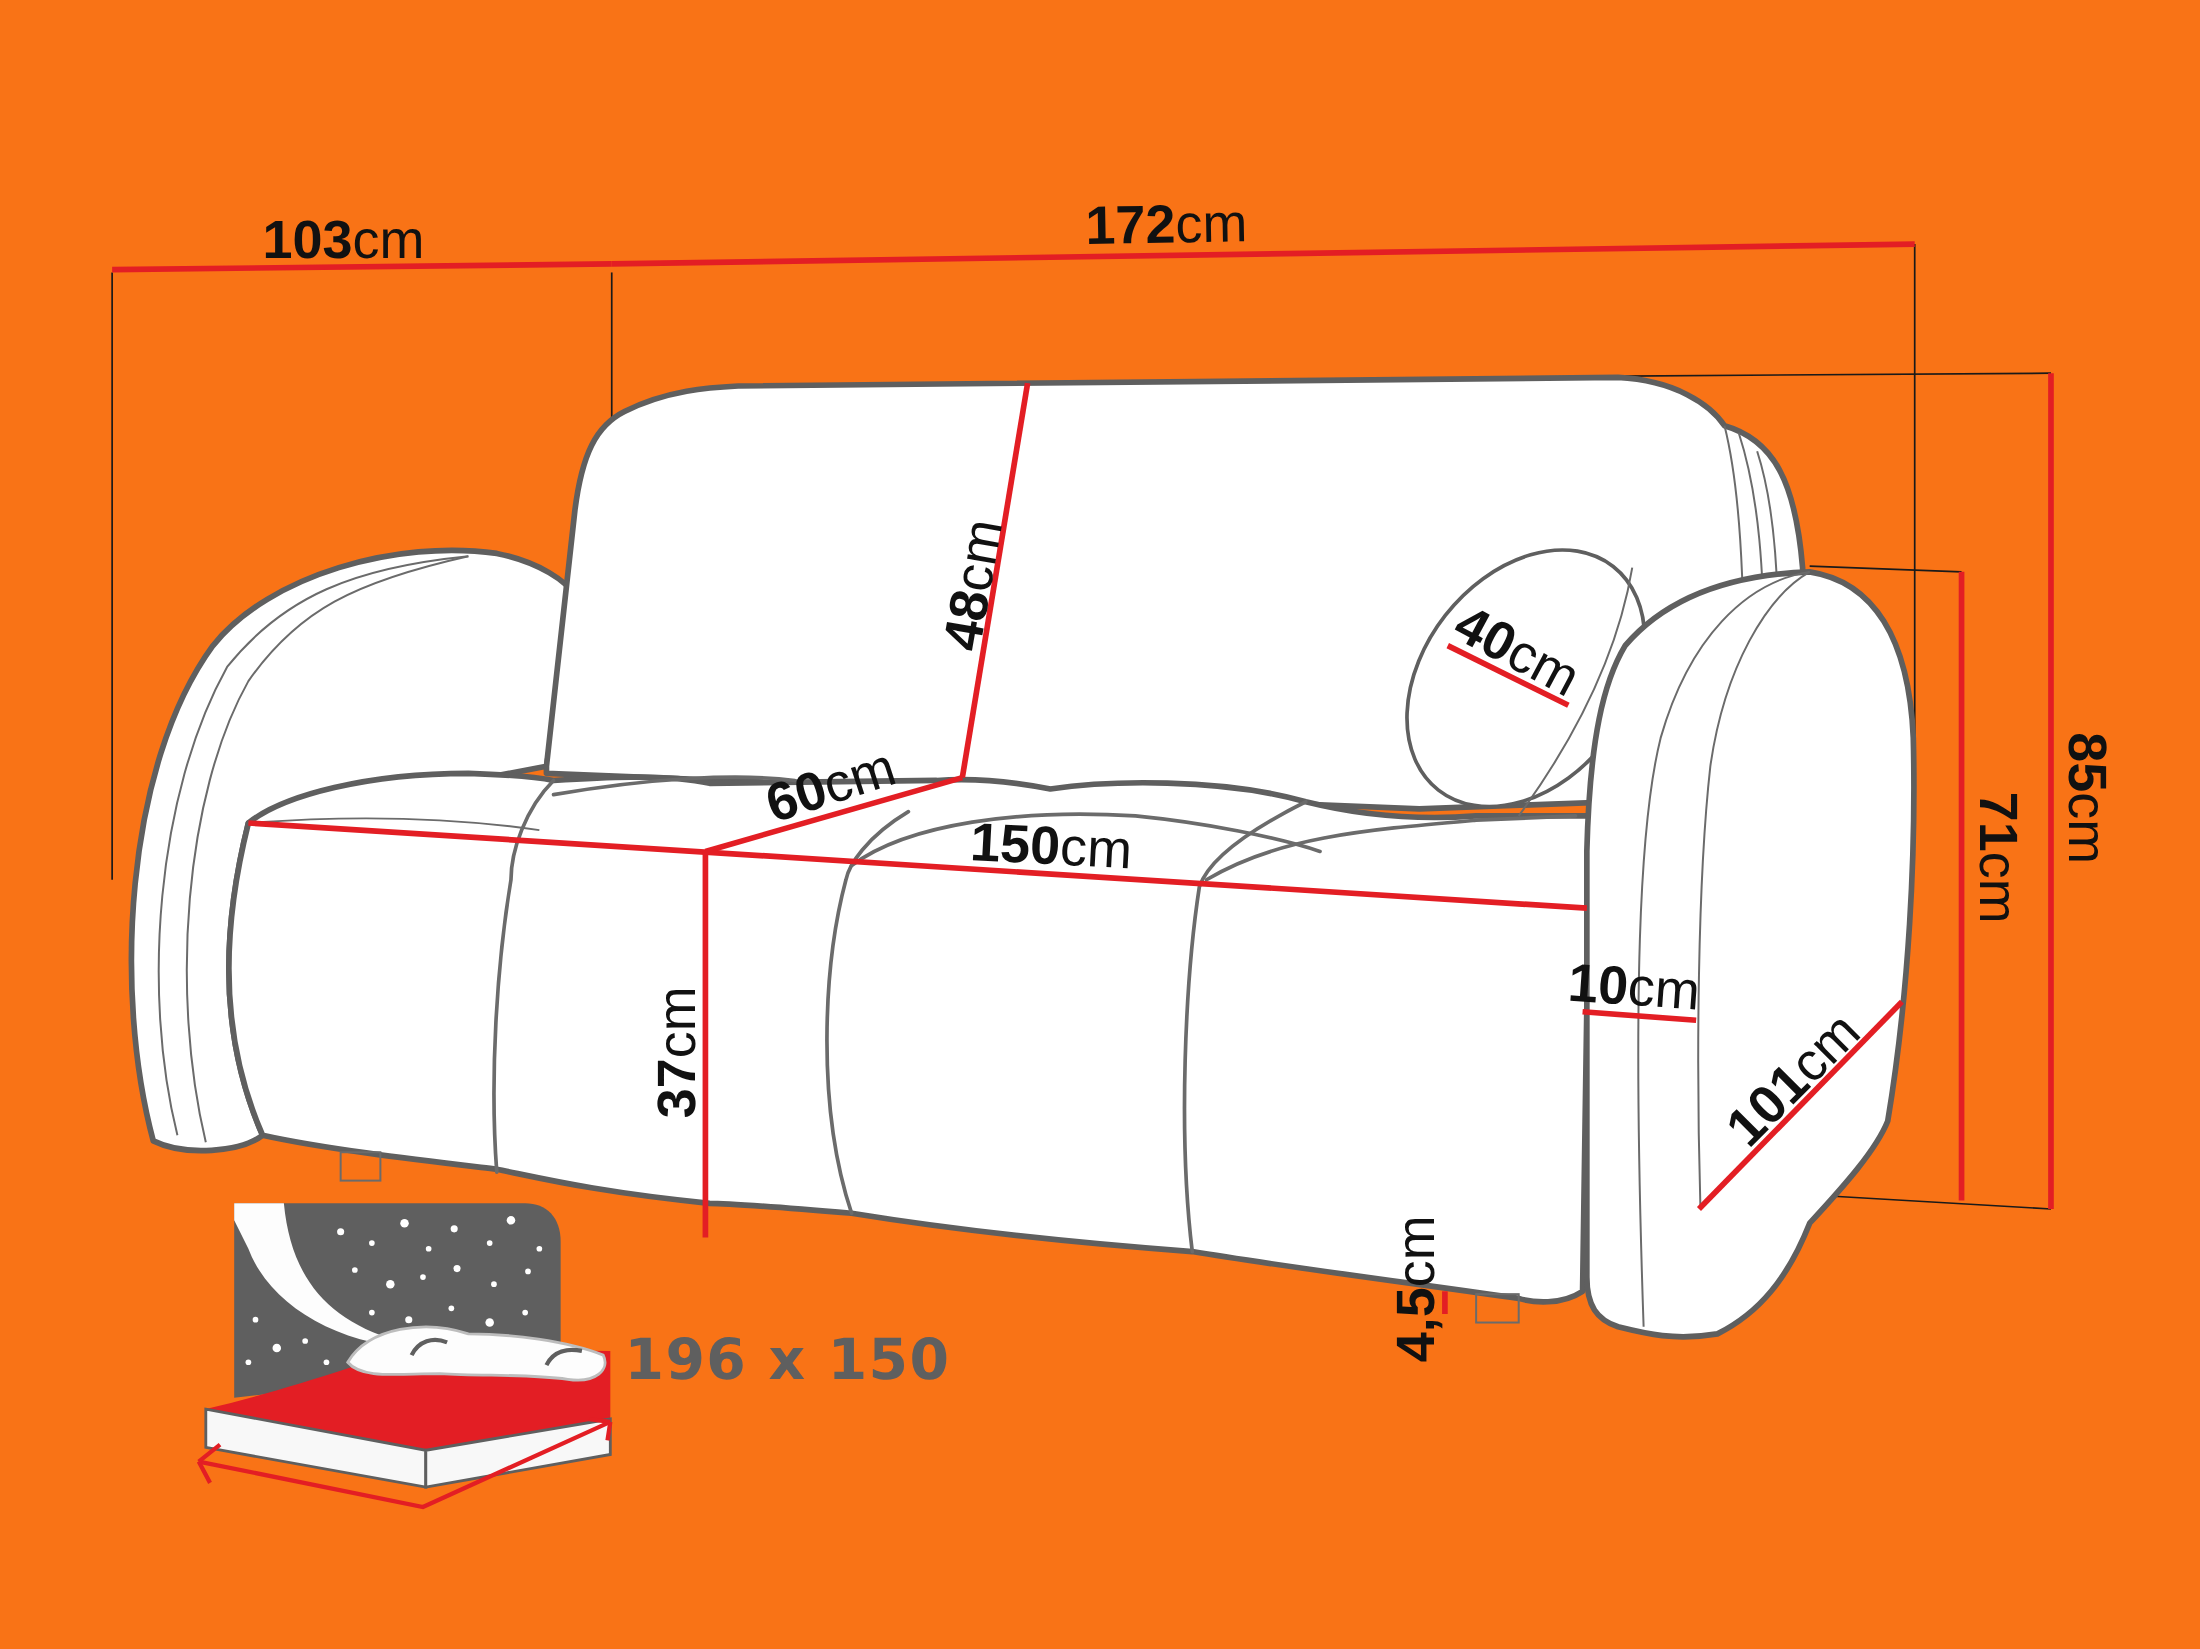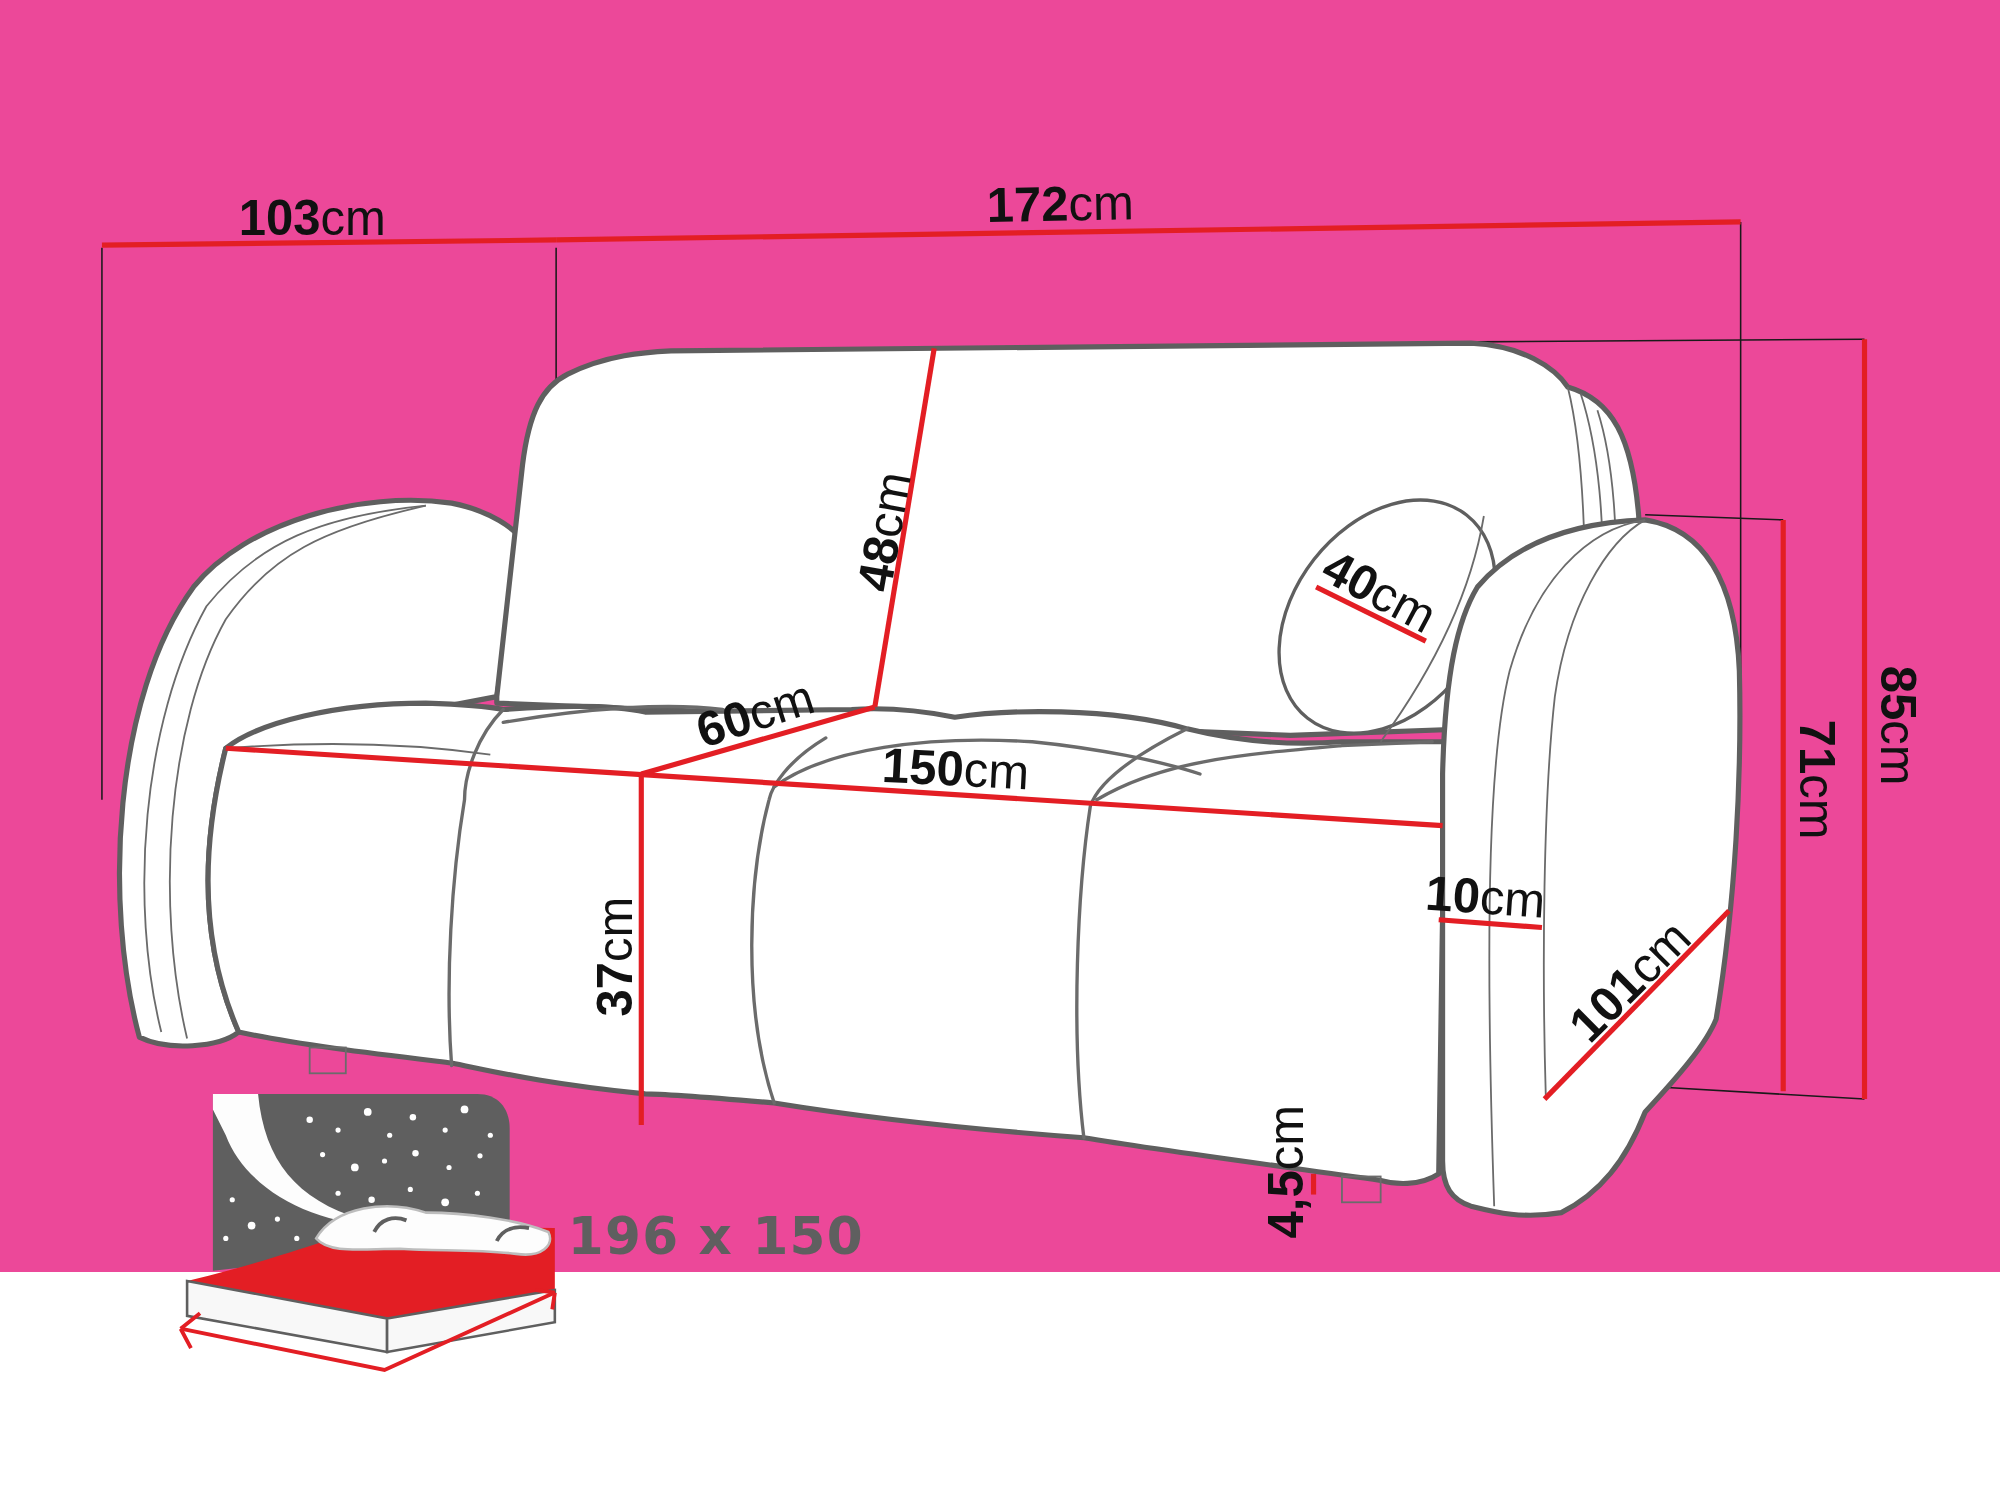--- a/index.html
+++ b/index.html
@@ -1,17 +1,17 @@
 <!DOCTYPE html>
 <html><head>
 <meta charset="utf-8">
 <style>
   html, body { margin: 0; padding: 0; background: #ffffff; }
   body { width: 2000px; height: 1499px; overflow: hidden; position: relative; font-family: "DejaVu Sans", sans-serif; }
-  .canvas { position: absolute; left: 0; top: 0; width: 2000px; height: 1272px; background: #ec4899; }
+  .canvas { position: absolute; left: 0; top: 0; width: 2000px; height: 1499px; background: #f97316; }
   svg { position: absolute; left: 0; top: 0; }
   .outline { fill: #ffffff; stroke: #5f5f5f; stroke-width: 4; stroke-linejoin: round; stroke-linecap: round; }
   .thin { fill: none; stroke: #6b6b6b; stroke-width: 1.4; }
   .seam { fill: none; stroke: #6b6b6b; stroke-width: 2.6; stroke-linecap: round; }
   .guide { fill: none; stroke: #1a1a1a; stroke-width: 1.2; }
   .dim { fill: none; stroke: #e31e24; stroke-width: 4; stroke-linecap: butt; }
   .lbl { font-family: "Liberation Sans", "DejaVu Sans", sans-serif; font-size: 38px; fill: #111; }
   .lbl .num { font-weight: bold; }
   .lbl .unit { font-weight: normal; }
   .bedlbl { font-family: "DejaVu Sans", sans-serif; font-weight: bold; font-size: 40px; fill: #5f5f5f; letter-spacing: 1px; }

